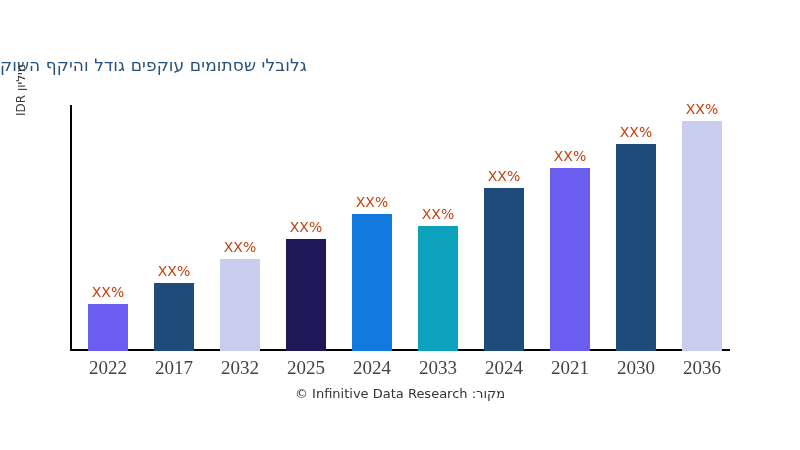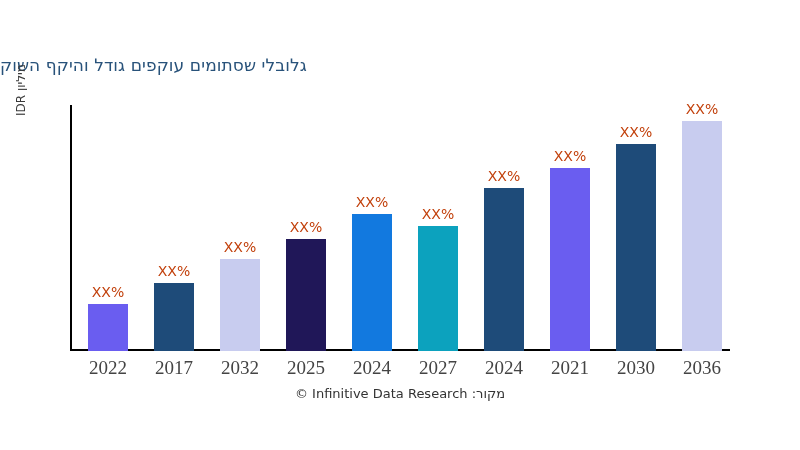--- a/index.html
+++ b/index.html
@@ -193,21 +193,21 @@
         <div class="bar-category-label">2025</div>
       </div>
       <div class="bar-group" style="left: 269px;">
         <div class="bar-value-label" style="bottom: 141px;">XX%</div>
         <div class="bar-rect" style="height: 137px; background: rgb(18, 121, 223);"></div>
         <div class="bar-category-label">2024</div>
       </div>
       <div class="bar-group" style="left: 335px;">
         <div class="bar-value-label" style="bottom: 129px;">XX%</div>
         <div class="bar-rect" style="height: 125px; background: rgb(12, 162, 190);"></div>
-        <div class="bar-category-label">2027</div>
+        <div class="bar-category-label">2033</div>
       </div>
       <div class="bar-group" style="left: 401px;">
         <div class="bar-value-label" style="bottom: 167px;">XX%</div>
         <div class="bar-rect" style="height: 163px; background: rgb(30, 75, 121);"></div>
         <div class="bar-category-label">2024</div>
       </div>
       <div class="bar-group" style="left: 467px;">
         <div class="bar-value-label" style="bottom: 187px;">XX%</div>
         <div class="bar-rect" style="height: 183px; background: rgb(106, 93, 240);"></div>
         <div class="bar-category-label">2021</div>

